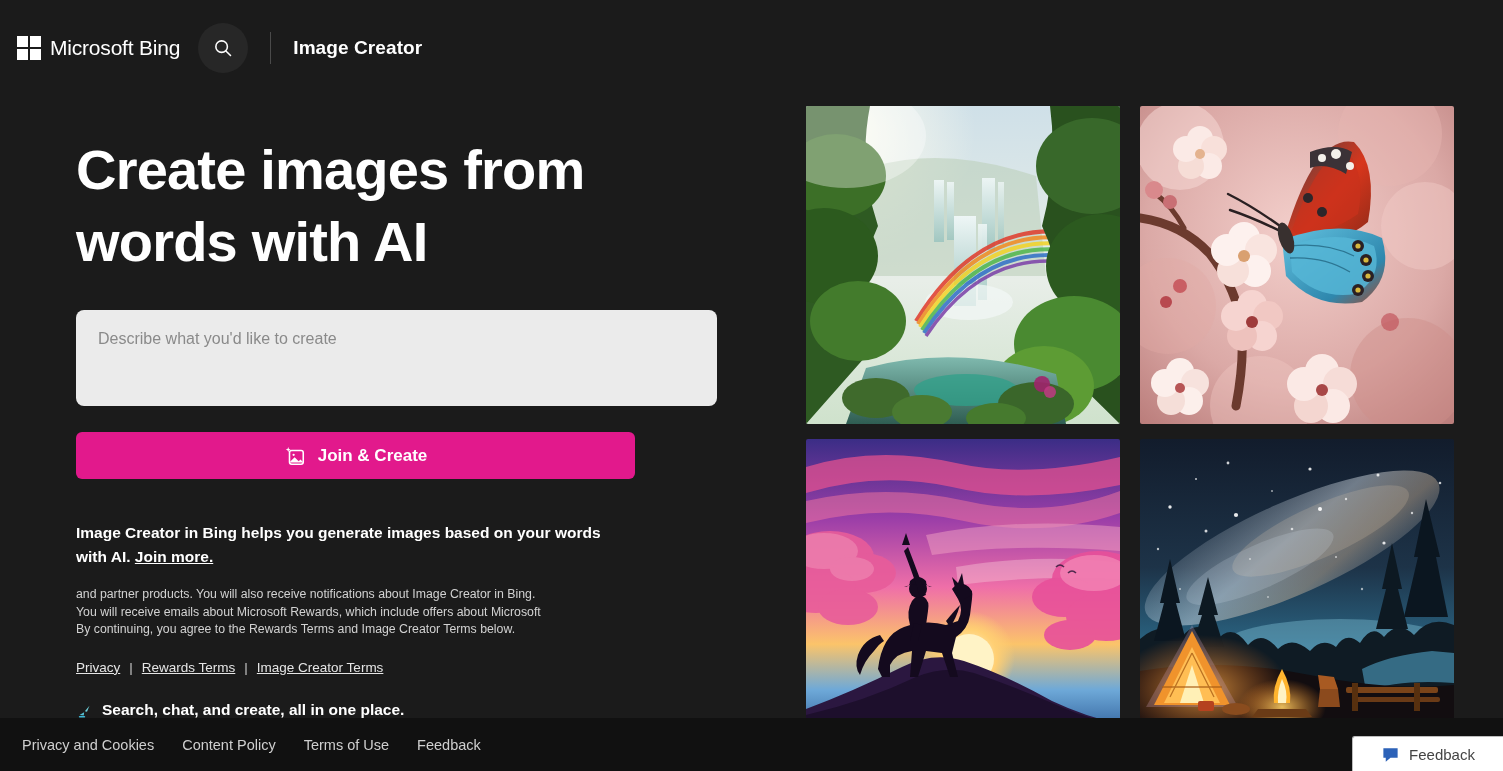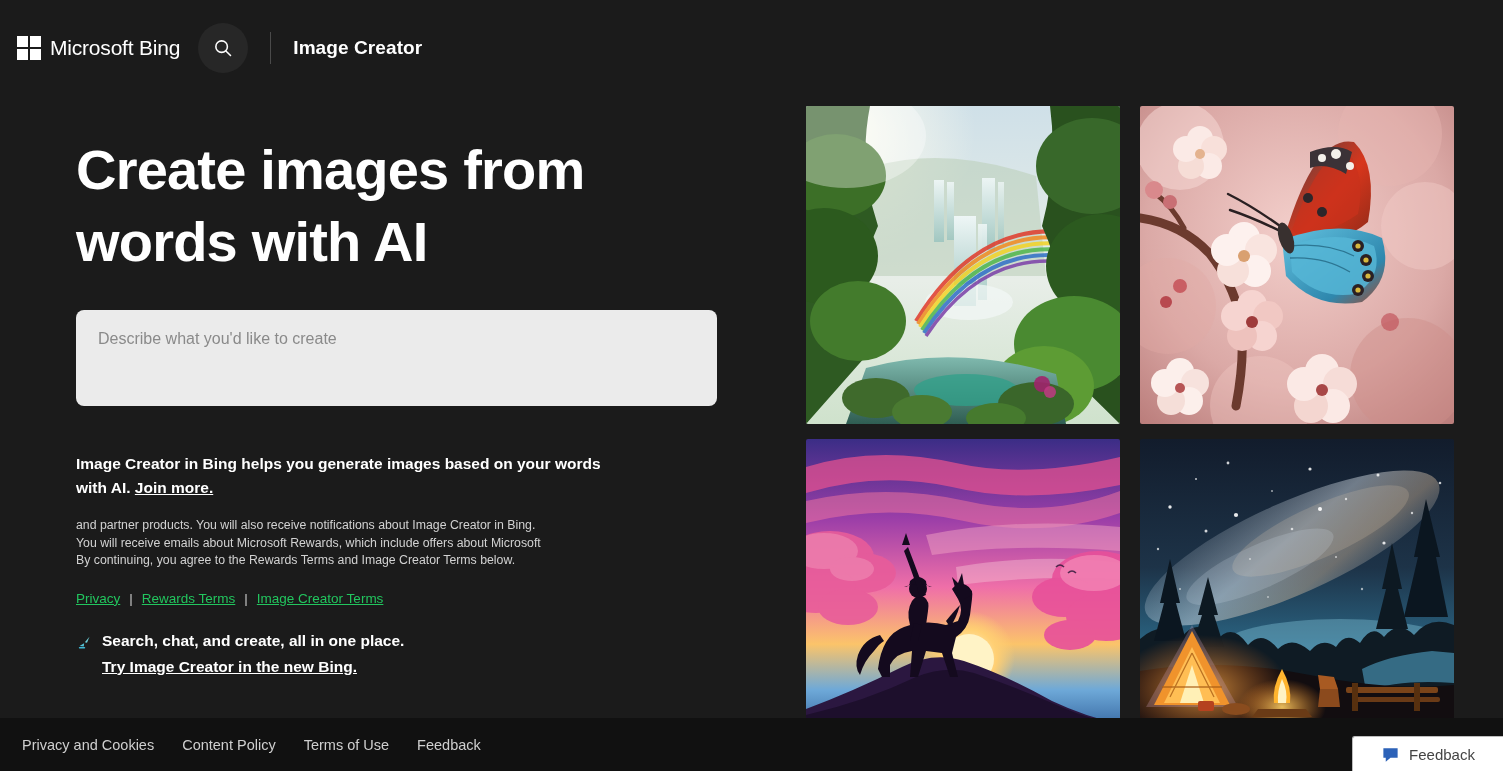--- a/index.html
+++ b/index.html
@@ -51,21 +51,21 @@
   }
   .blurb {
     margin-top: 42px; color: #ffffff; font-size: 15.5px; font-weight: 700;
     line-height: 24px; width: 545px;
   }
   .blurb a { color: #ffffff; text-decoration: underline; }
   .fineprint {
     margin-top: 17px; color: #d2d2d2; font-size: 12.3px; line-height: 17.5px; width: 500px;
   }
   .legal-links { margin-top: 21px; display: flex; align-items: center; gap: 9px; font-size: 13.5px; }
-  .legal-links a { color: #22c55e; text-decoration: underline; }
+  .legal-links a { color: #e5e5e5; text-decoration: underline; }
   .legal-links .sep { color: #c8c8c8; text-decoration: none; }
   .cta-row { margin-top: 22px; display: flex; align-items: flex-start; gap: 9px; }
   .cta-text { color: #ffffff; font-size: 15.5px; font-weight: 700; line-height: 26px; }
   .cta-text a { color: #ffffff; text-decoration: underline; display: block; }
 
   
   .grid {
     position: absolute; left: 806px; top: 106px;
     width: 648px; height: 614px;
     display: grid; grid-template-columns: 314px 314px; grid-template-rows: 318px 285px;
@@ -111,20 +111,29 @@
     </button>
     <div class="divider-v"></div>
     <div class="app-title">Image Creator</div>
   </div>
 
   <div class="left">
     <h1 class="headline">Create images from words with AI</h1>
 
     <textarea class="prompt-box" placeholder="Describe what you'd like to create" style=""></textarea>
 
+    <button class="join-btn">
+      <svg width="22" height="22" viewBox="0 0 24 24">
+        <rect x="6" y="6" width="15" height="15" rx="2.4" fill="none" stroke="#ffffff" stroke-width="1.7"></rect>
+        <circle cx="10.5" cy="10.7" r="1.25" fill="#ffffff"></circle>
+        <path d="M6.6 18.4 L11.6 13.4 L16 17.8 L18 15.9 L21 18.9 V19 H7 Z" fill="#ffffff"></path>
+        <path d="M4.6 2.2 L5.35 4.25 L7.4 5 L5.35 5.75 L4.6 7.8 L3.85 5.75 L1.8 5 L3.85 4.25 Z" fill="#ffffff"></path>
+      </svg>
+      <span>Join &amp; Create</span>
+    </button>
 
     <div class="blurb">
       <span>Image Creator in Bing helps you generate images based on your words with AI. </span><a href="#">Join more.</a>
     </div>
 
     <div class="fineprint">
       <div>and partner products. You will also receive notifications about Image Creator in Bing.</div>
       <div>You will receive emails about Microsoft Rewards, which include offers about Microsoft</div>
       <div>By continuing, you agree to the Rewards Terms and Image Creator Terms below.</div>
     </div>

